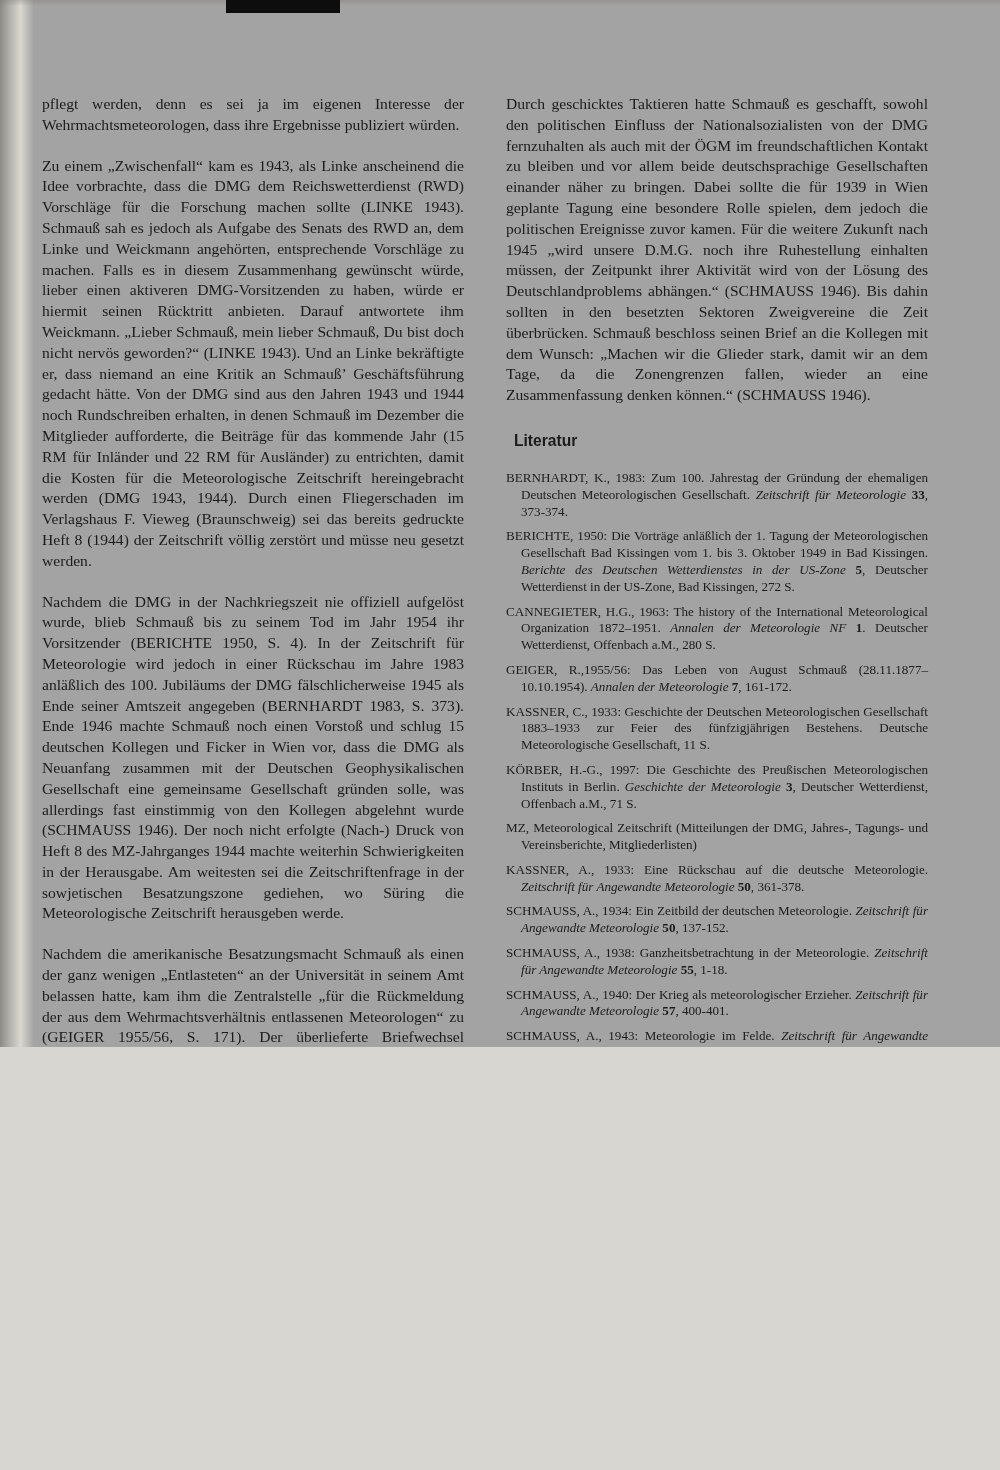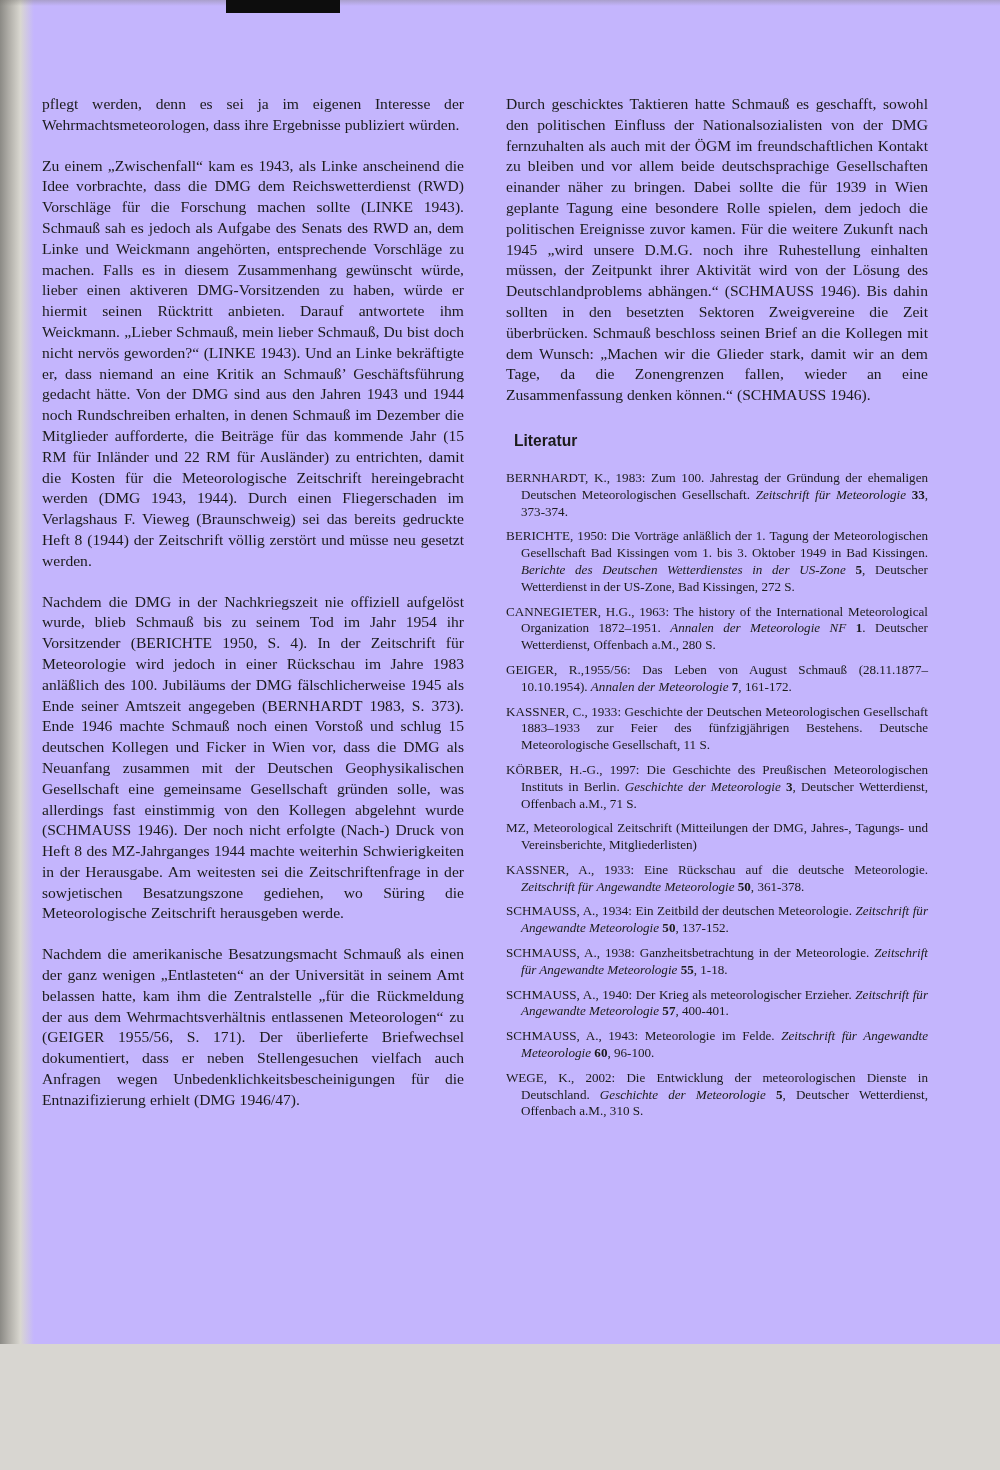--- a/index.html
+++ b/index.html
@@ -4,22 +4,22 @@
 <style>
   html, body {
     margin: 0;
     padding: 0;
     background: #d8d6d1;
     font-family: "Liberation Serif", "DejaVu Serif", serif;
   }
   .page {
     position: relative;
     width: 1000px;
-    height: 1344px;
-    background: #c4b5fd;
+    height: 1047px;
+    background: #a3a3a3;
     overflow: hidden;
     color: #1b1b1b;
   }
   
   .scan-edge {
     position: absolute;
     left: 0; top: 0; bottom: 0;
     width: 34px;
     background: linear-gradient(90deg, #8b8a85 0%, #aeaca6 25%, #d9d7d0 60%, rgba(251,250,246,0) 100%);
     pointer-events: none;

